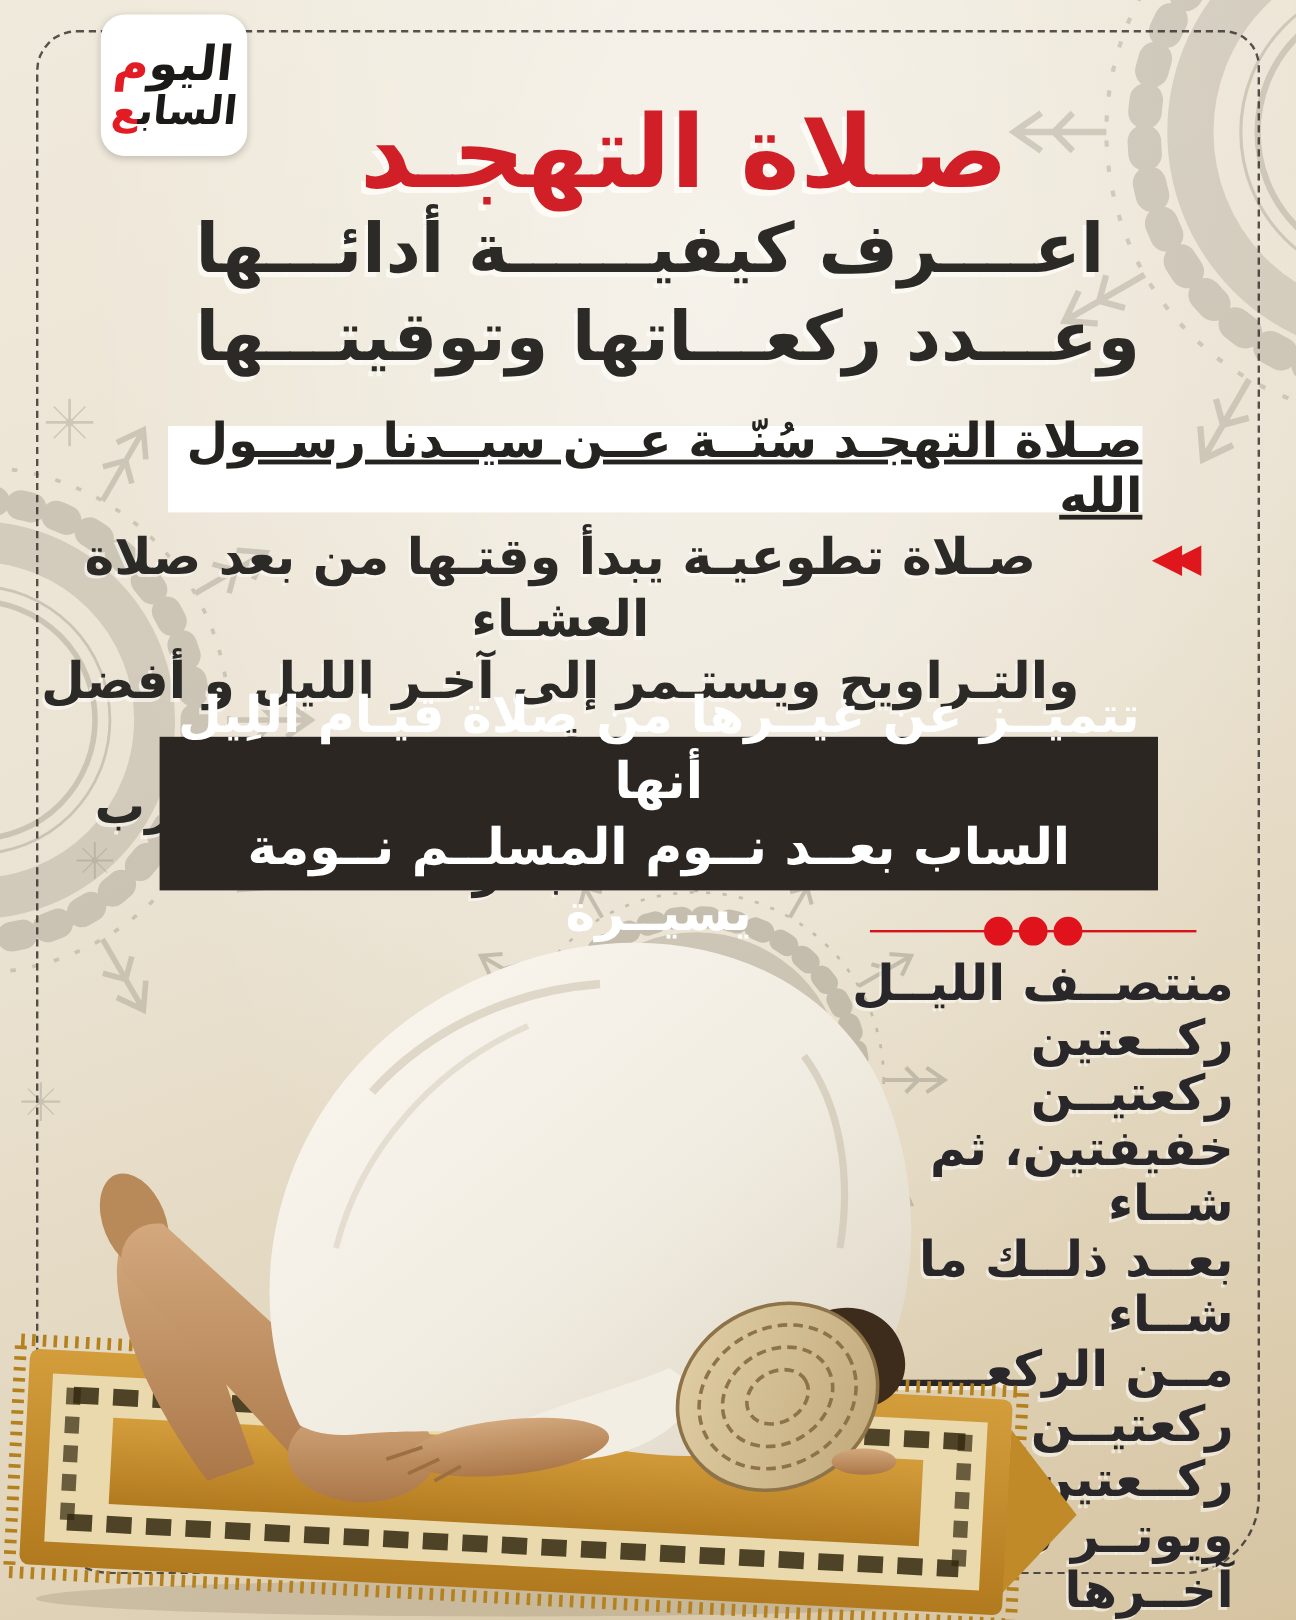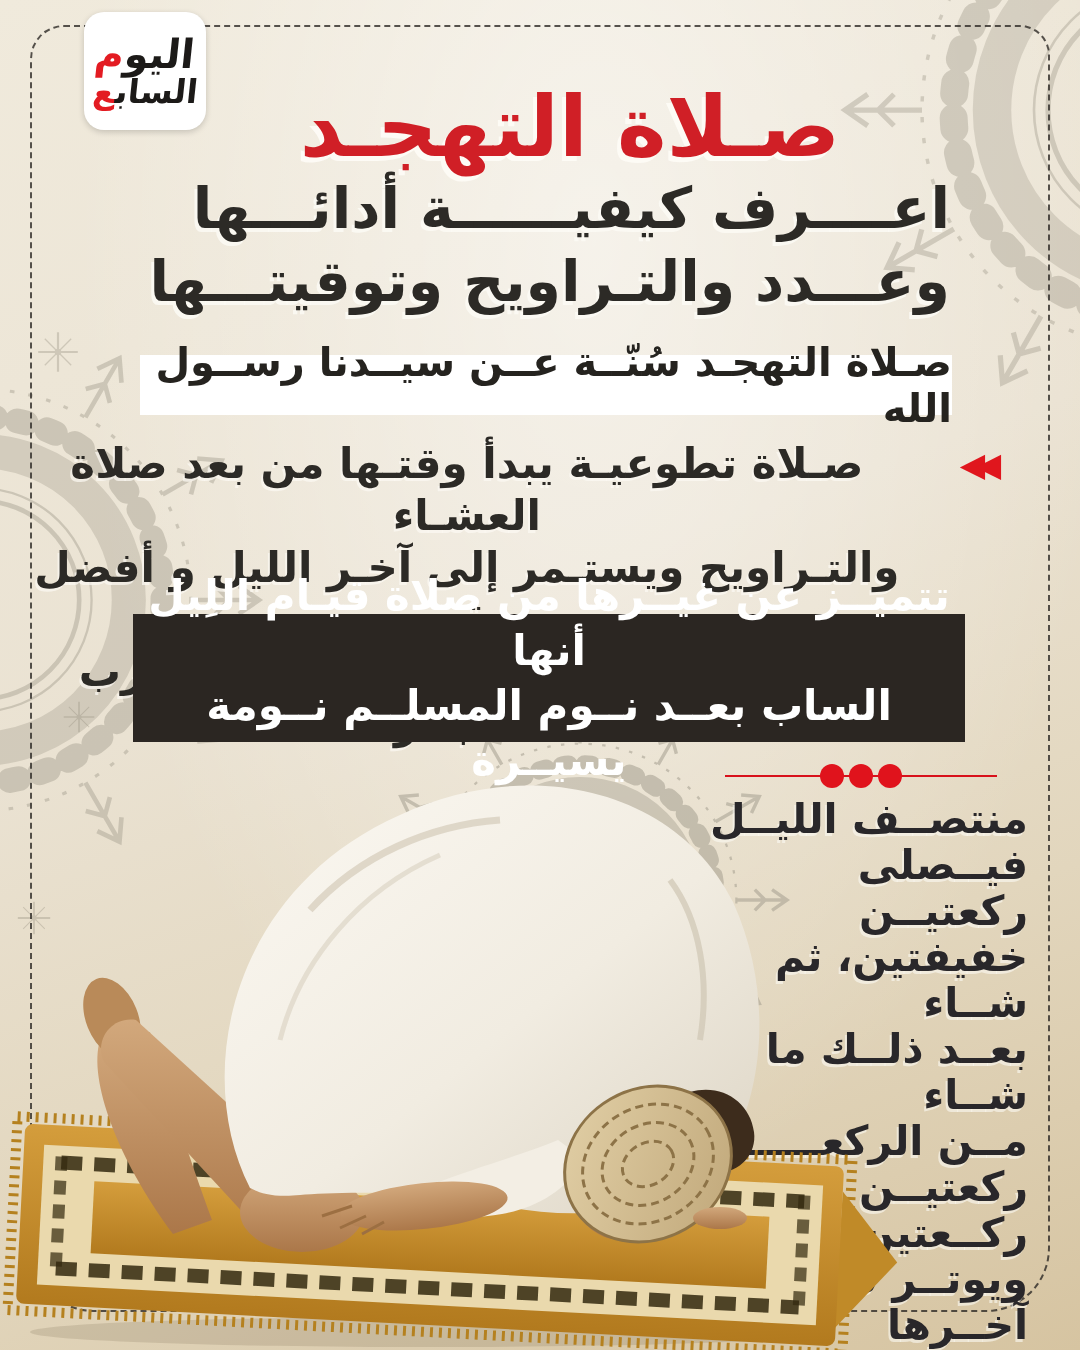--- a/index.html
+++ b/index.html
@@ -31,29 +31,29 @@
   .logo .l1{font-size:40px; color:#1c1a18; transform:skewX(-6deg);}
   .logo .l2{font-size:33px; color:#1c1a18; transform:skewX(-6deg);}
   .logo .red{color:#e31b22;}
   .title{
     position:absolute; left:60px; right:0; top:78px; margin:0;
     text-align:center; direction:rtl;
     font-size:84px; font-weight:bold; color:#d01f26;
     text-shadow:-4px 5px 0 rgba(253,251,246,.95);
   }
   .subtitle{
-    position:absolute; top:172px; right:130px; direction:rtl; text-align:right;
+    position:absolute; top:172px; right:130px; direction:rtl; text-align:left;
     font-size:57px; font-weight:bold; color:#2c2a26; line-height:73px;
     text-shadow:-3px 4px 0 rgba(252,250,244,.85);
   }
   .banner{
-    position:absolute; left:140px; top:355px; width:812px; height:60px;
+    position:absolute; left:140px; top:355px; width:812px; height:72px;
     background:#ffffff; direction:rtl;
     display:flex; align-items:center; justify-content:center;
-    font-size:40px; font-weight:bold; color:#25231f;
+    font-size:40px; font-weight:bold; color:#25231f;text-decoration:underline;
   }
   .bullet-row{
     position:absolute; top:438px; right:88px; direction:rtl;
     display:flex; align-items:flex-start;
   }
   .bullet-icon{
     color:#e0161d; font-size:33px; letter-spacing:-0.28em;
     margin-top:7px; margin-left:26px; flex:0 0 auto;
   }
   .bullet-text{
@@ -143,21 +143,21 @@
 
   <div class="logo">
     <div class="l1"><span>اليو</span><span class="red">م</span></div>
     <div class="l2"><span>الساب</span><span class="red">ع</span></div>
   </div>
 
   <h1 class="title">صـلاة التهجـد</h1>
 
   <div class="subtitle">
     <div class="t-line">اعــــرف كيفيــــــة أدائـــها</div>
-    <div class="t-line">وعـــدد والتـراويح وتوقيتـــها</div>
+    <div class="t-line">وعـــدد ركعـــاتها وتوقيتـــها</div>
   </div>
 
   <div class="banner">صـلاة التهجـد سُنّــة عــن سيــدنا رســول الله</div>
 
   <div class="bullet-row">
     <span class="bullet-icon">◀◀</span>
     <div class="bullet-text">
       <div class="t-line">صـلاة تطوعيـة يبدأ وقتـها من بعد صلاة العشـاء</div>
       <div class="t-line">والتـراويح ويستـمر إلى آخـر الليل و أفضل وقت</div>
       <div class="t-line">هــو ثلــث الليــل الآخِــر، أو ما قــارب الفجــر</div>
@@ -173,21 +173,21 @@
     <div class="line"></div>
     <div class="dots">
       <span class="dot"></span>
       <span class="dot"></span>
       <span class="dot"></span>
     </div>
   </div>
 
   <div class="right-col">
     <div class="t-line">منتصــف الليــل</div>
-    <div class="t-line">فيــصلى ركعتيــن</div>
+    <div class="t-line">ركــعتين ركعتيــن</div>
     <div class="t-line">خفيفتين، ثم شــاء</div>
     <div class="t-line">بعــد ذلــك ما شــاء</div>
     <div class="t-line">مــن الركعـــــات</div>
     <div class="t-line">ركعتيــن ركــعتين</div>
     <div class="t-line">ويوتــر في آخــرها</div>
   </div>
 
   <svg class="scene" viewBox="0 0 1080 610">
     <defs>
       <linearGradient id="skinG" x1="0" y1="0" x2="0" y2="1">

